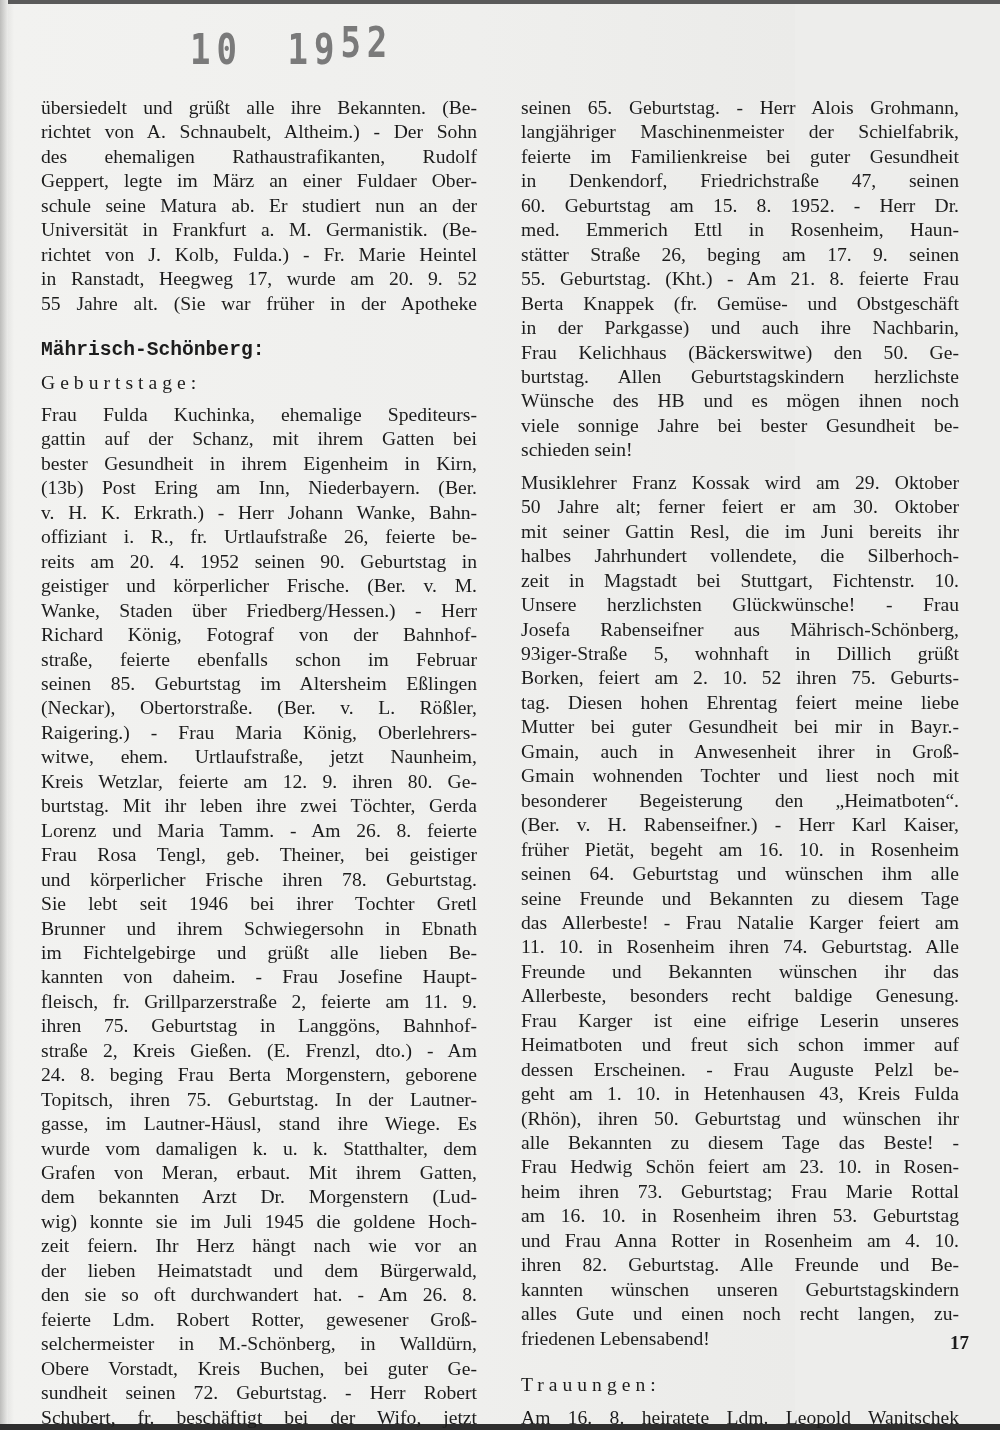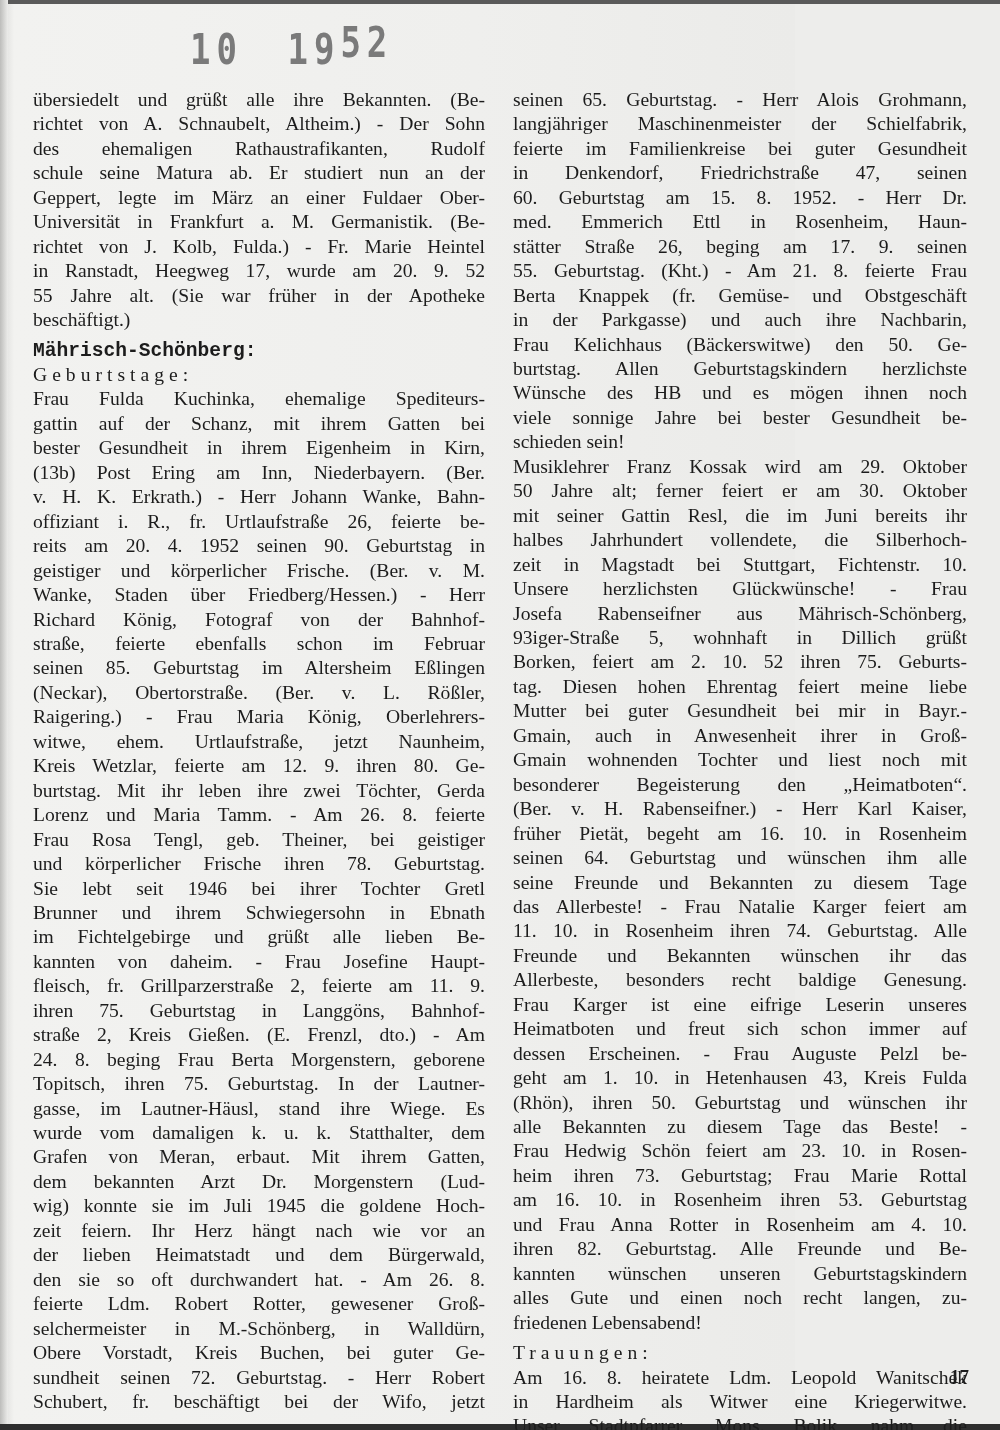--- a/index.html
+++ b/index.html
@@ -28,56 +28,55 @@
   .stamp span { display: inline-block; }
   .stamp .s-raise { position: relative; top: -6px; }
   .column {
     position: absolute; top: 88px;
     font-family: "Liberation Serif", "DejaVu Serif", serif;
     font-size: 19.6px; line-height: 24.45px;
     text-align: justify;
   }
   .col-left { left: 33px; width: 452px; }
   .col-right { left: 513px; width: 454px; }
-  .column p { margin: 0; }
+  .column p { margin: 8px; }
   .heading { font-weight: bold; font-family: Liberation Mono, monospace; }
   .spaced { letter-spacing: 5px; }
   .line { display: block; text-align: justify; text-align-last: justify; white-space: nowrap; }
   .line.last { text-align-last: left; }
   .gap { height: 6px; }
   .page-number {
     position: absolute; left: 950px; top: 1332px;
-    font-family: "Liberation Serif", serif; font-weight: bold; font-size: 19px; margin-top: 34px;
+    font-family: "Liberation Serif", serif; font-weight: bold; font-size: 19px;
   }
 </style>
 </head>
 <body>
 
 <div class="page">
   <div class="top-edge"></div>
   <div class="left-edge"></div>
   <div class="bottom-edge"></div>
 
   <div class="stamp">
     <span>10</span>
     <span style="margin-left:18px;">19</span><span class="s-raise">52</span>
   </div>
 
   <div class="column col-left">
     <p id="left-intro">
         <span class="line">übersiedelt und grüßt alle ihre Bekannten. (Be-</span>
         <span class="line">richtet von A. Schnaubelt, Altheim.) - Der Sohn</span>
         <span class="line">des ehemaligen Rathaustrafikanten, Rudolf</span>
+        <span class="line">Geppert, legte im März an einer Fuldaer Ober-</span>
         <span class="line">schule seine Matura ab. Er studiert nun an der</span>
-        <span class="line">Geppert, legte im März an einer Fuldaer Ober-</span>
         <span class="line">Universität in Frankfurt a. M. Germanistik. (Be-</span>
         <span class="line">richtet von J. Kolb, Fulda.) - Fr. Marie Heintel</span>
         <span class="line">in Ranstadt, Heegweg 17, wurde am 20. 9. 52</span>
         <span class="line">55 Jahre alt. (Sie war früher in der Apotheke</span>
-        <span class="line last">beschäftigt.)</span>
       </p>
     <div class="gap"></div>
     <p class="heading">Mährisch-Schönberg:</p>
     <p class="spaced">Geburtstage:</p>
     <p id="left-birthdays">
         <span class="line">Frau Fulda Kuchinka, ehemalige Spediteurs-</span>
         <span class="line">gattin auf der Schanz, mit ihrem Gatten bei</span>
         <span class="line">bester Gesundheit in ihrem Eigenheim in Kirn,</span>
         <span class="line">(13b) Post Ering am Inn, Niederbayern. (Ber.</span>
         <span class="line">v. H. K. Erkrath.) - Herr Johann Wanke, Bahn-</span>

